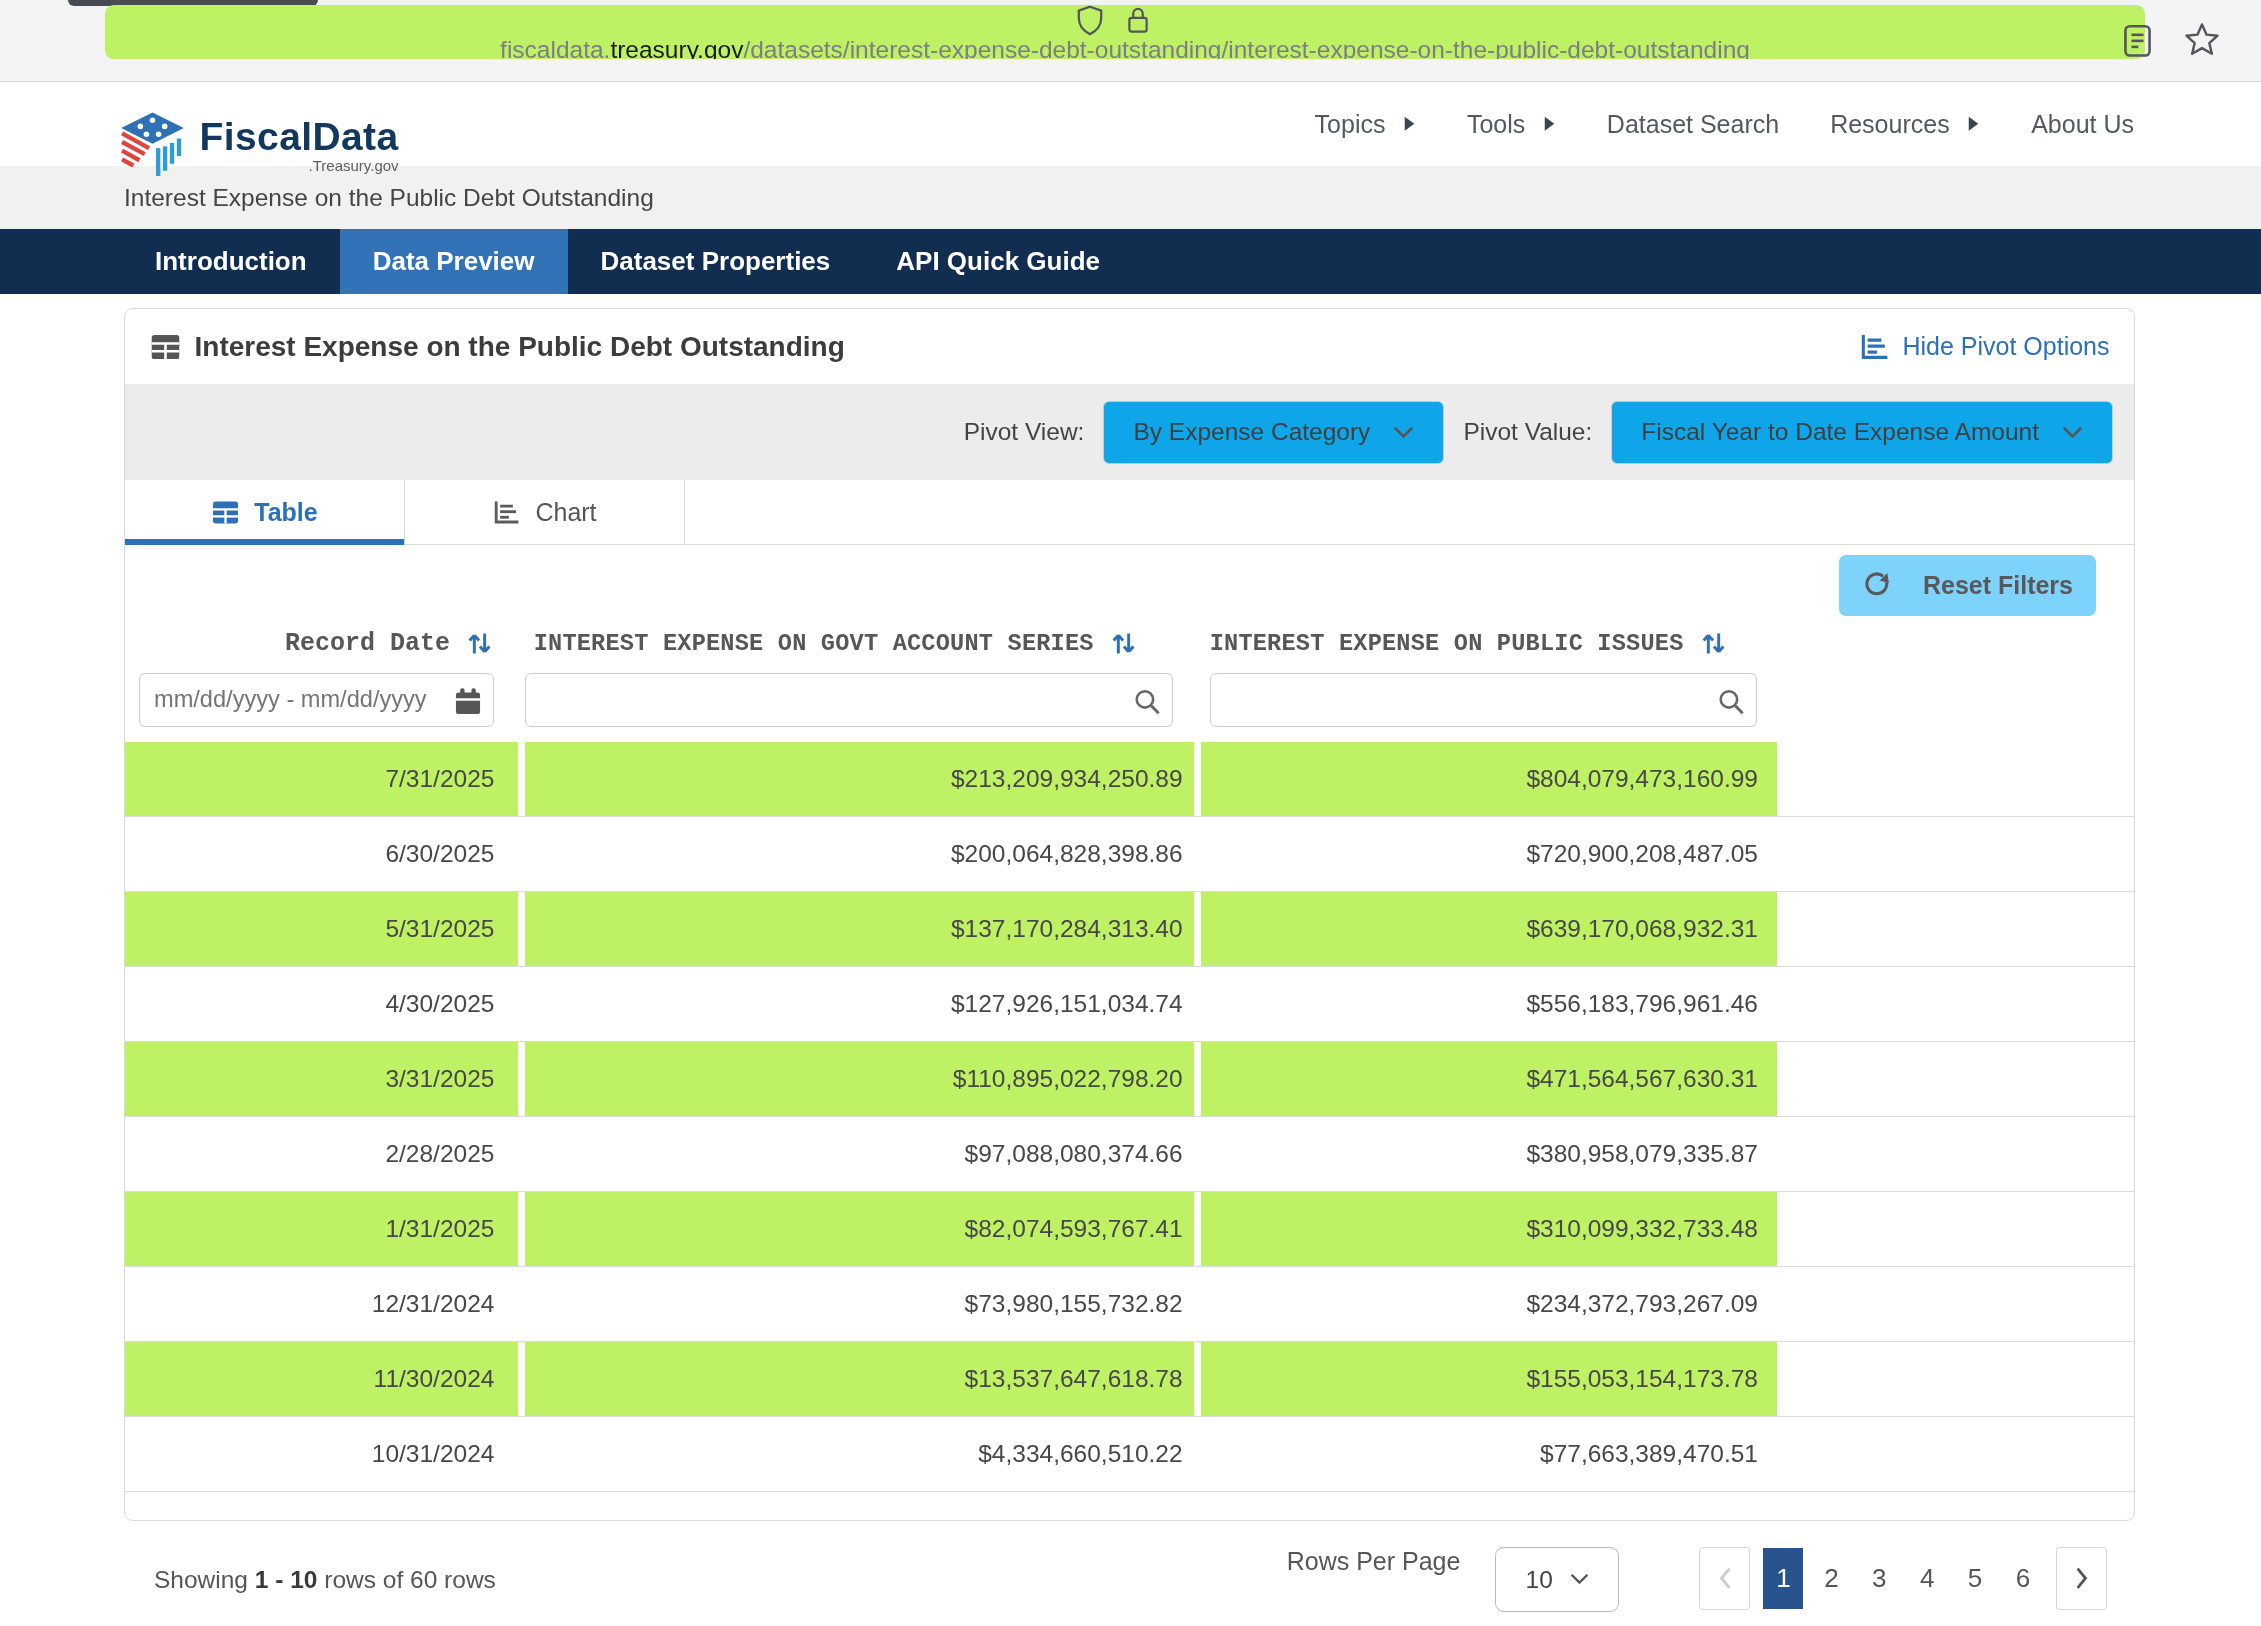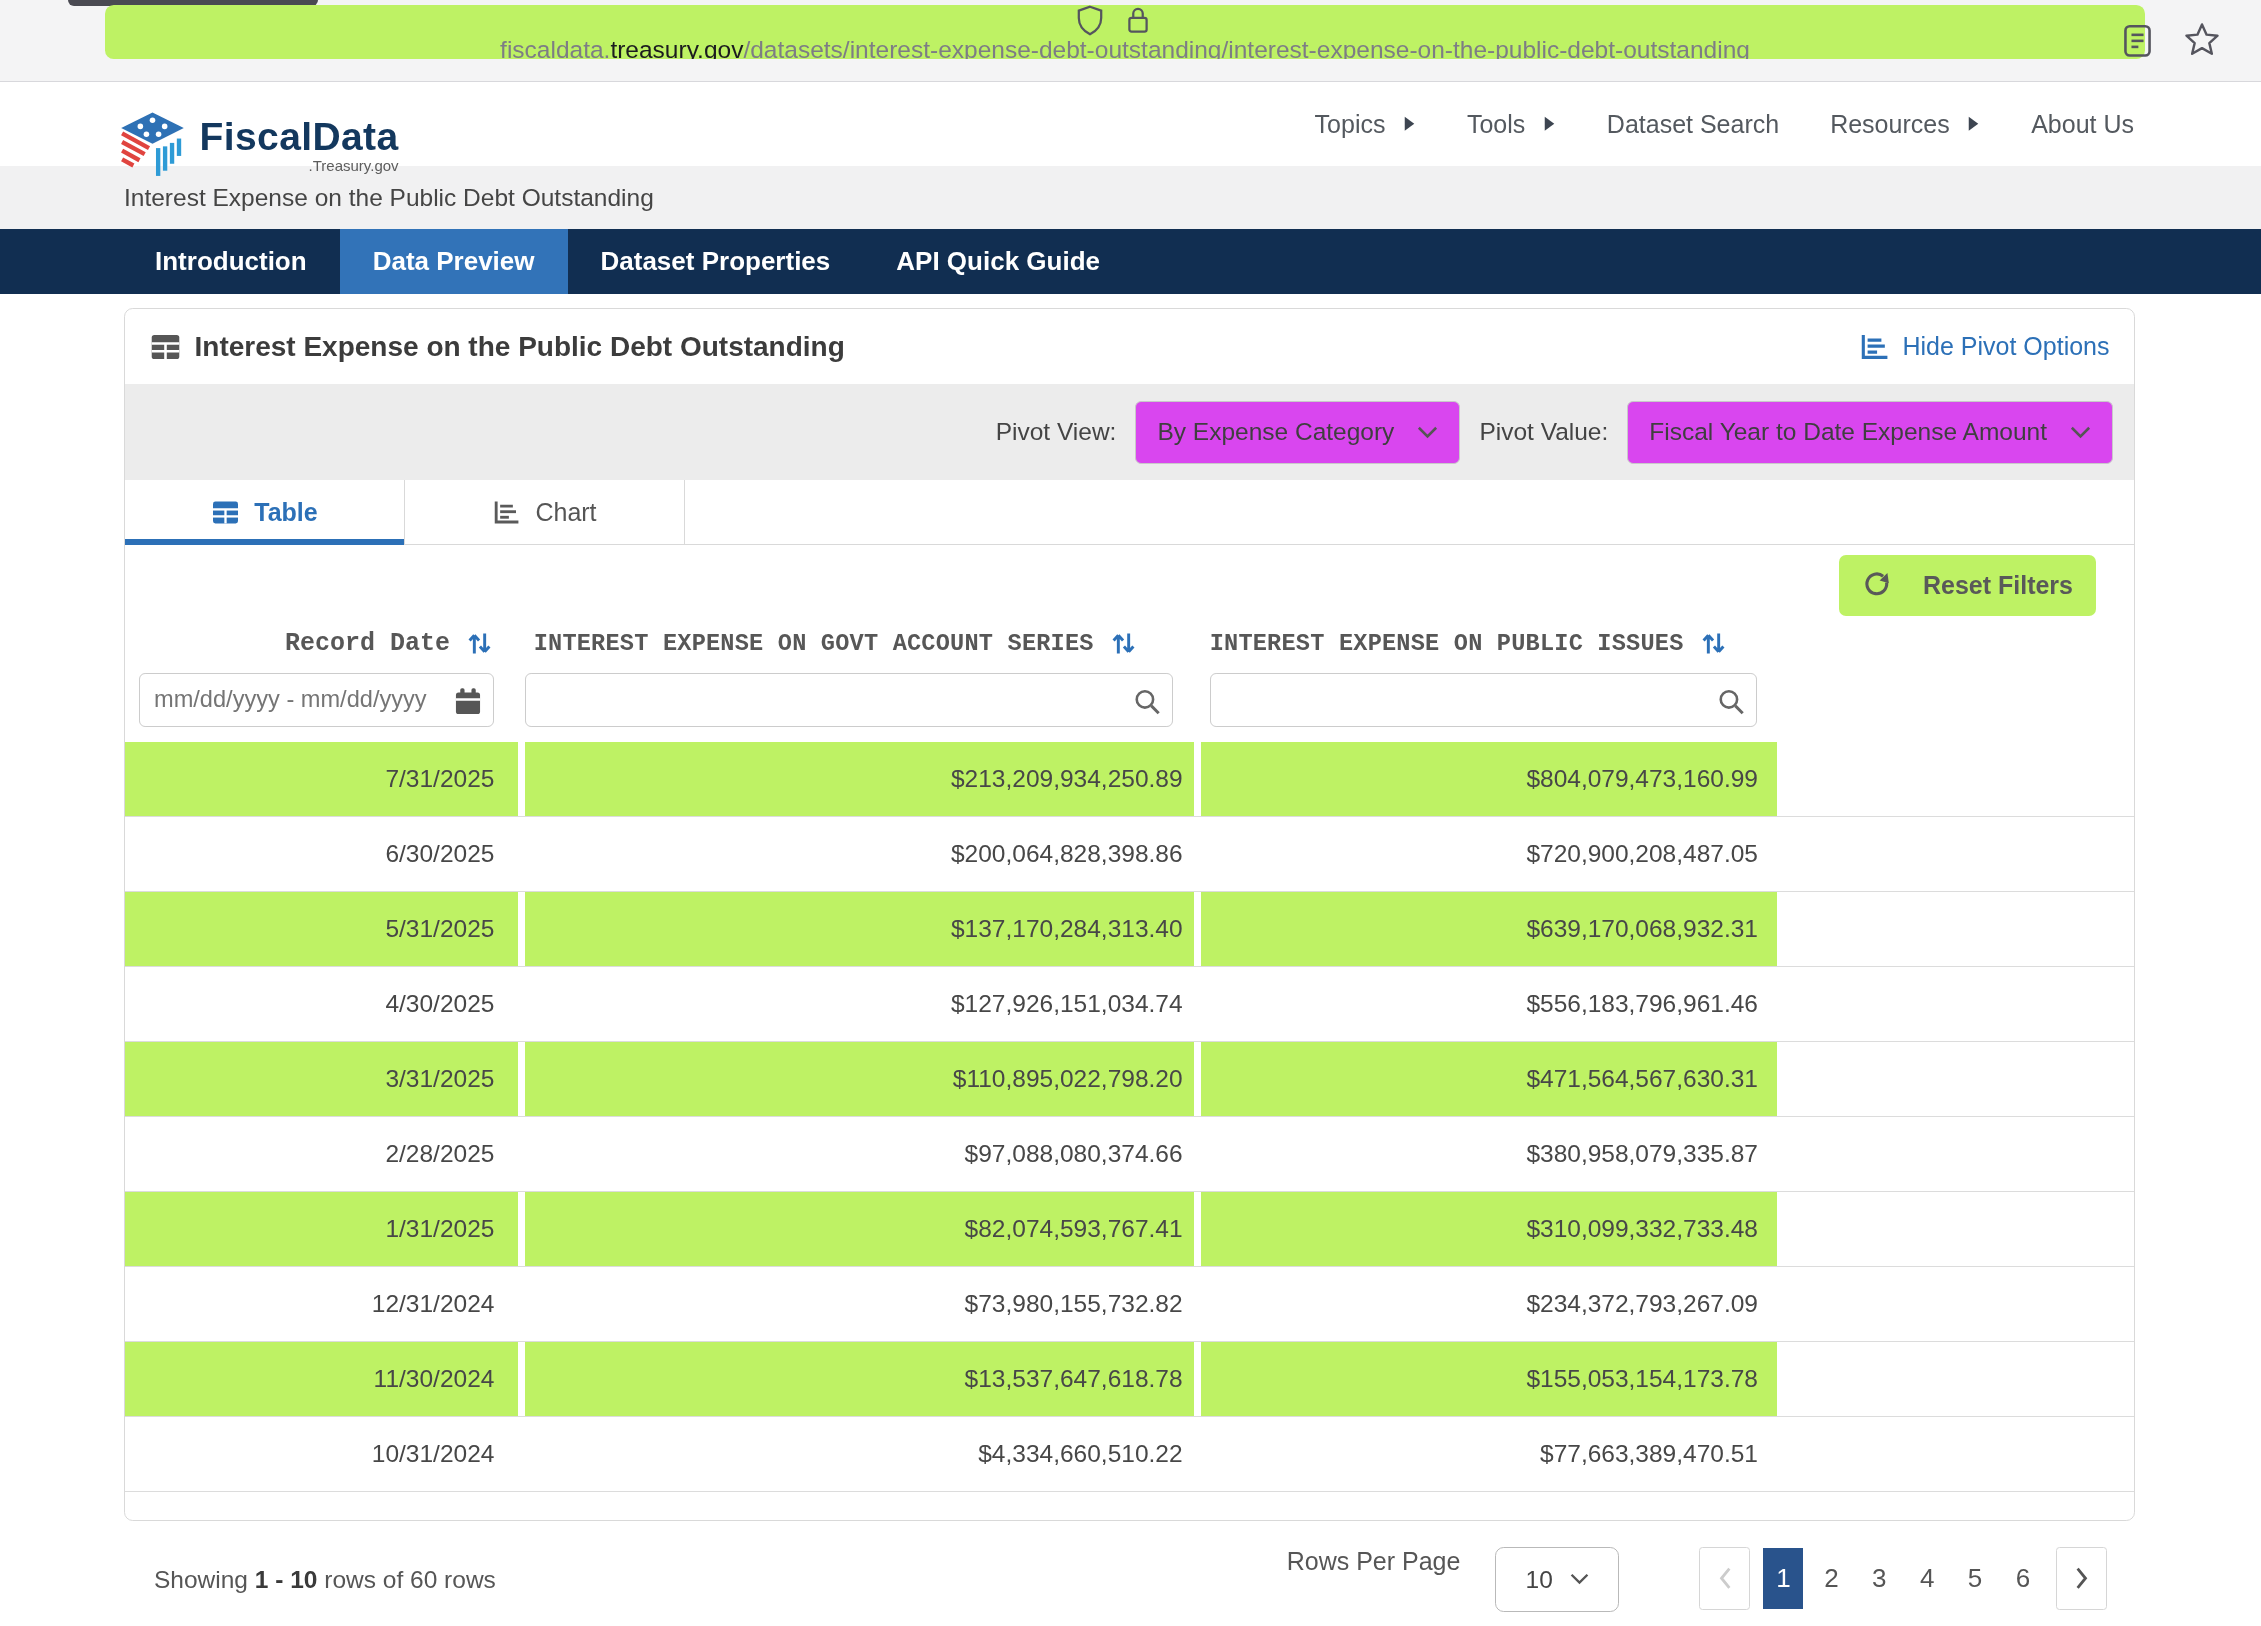--- a/index.html
+++ b/index.html
@@ -34,31 +34,31 @@
   .dtab.active { background:#3273b8; }
 
   
   .card { margin:14px 0 0 124px; width:2011px; background:#ffffff; border:0.9px solid #d9d9d9; border-radius:8.7px; overflow:hidden; padding-bottom:28px; }
   .card-head { height:75px; display:flex; align-items:center; padding:0 24.5px; }
   .card-title { font-size:28px; font-weight:bold; color:#3c3c3c; margin-left:14px; flex:1; }
   .hide-pivot { display:flex; align-items:center; gap:12.2px; color:#2c70b7; font-size:25px; cursor:pointer; }
 
   .pivot-strip { height:96px; background:#ececec; display:flex; align-items:center; justify-content:flex-end; gap:19px; padding-right:21px; }
   .pivot-label { font-size:24.5px; color:#444444; }
-  .pselect { background:#d946ef; border:0.9px solid #c9c9c9; border-radius:6.1px; height:63px; display:inline-flex; align-items:center; gap:23px; padding:0 21px; font-size:24.5px; color:#3f3f3f; cursor:pointer; }
+  .pselect { background:#0ea5e9; border:0.9px solid #c9c9c9; border-radius:6.1px; height:63px; display:inline-flex; align-items:center; gap:23px; padding:0 29px; font-size:24.5px; color:#3f3f3f; cursor:pointer; }
 
   .viewtabs { display:flex; height:65px; }
   .vtab { width:280px; display:flex; align-items:center; justify-content:center; gap:14px; font-size:25px; position:relative; border-right:0.9px solid #d9d9d9; border-bottom:0.9px solid #d9d9d9; cursor:pointer; }
   .vtab.active { color:#2c70b7; font-weight:bold; border-bottom:none; }
   .vtab.active::after { content:""; position:absolute; left:0; right:0; bottom:0; height:6.1px; background:#2c70b7; }
   .vtab.inactive { color:#555555; }
   .viewtabs .fill { flex:1; border-bottom:0.9px solid #d9d9d9; }
 
   .resetrow { height:80px; display:flex; justify-content:flex-end; align-items:center; padding-right:38px; }
-  .resetbtn { background:#bef264; border-radius:7px; height:61px; display:flex; align-items:center; gap:30px; padding:0 23px; font-size:25px; font-weight:bold; color:#595959; cursor:pointer; }
+  .resetbtn { background:#7dd3fc; border-radius:7px; height:61px; display:flex; align-items:center; gap:30px; padding:0 23px; font-size:25px; font-weight:bold; color:#595959; cursor:pointer; }
 
   
   .grid { display:grid; grid-template-columns:393px 669px 576px; column-gap:7px; }
   .hrow { margin-top:3.5px; }
   .hcell { display:flex; align-items:center; font-size:23.6px; font-weight:bold; color:#575757;font-family:Liberation Mono, monospace; }
   .h1 { justify-content:flex-end; padding-right:23px; gap:14px; font-size:25px; }
   .h2,.h3 { padding-left:8.7px; gap:14px; letter-spacing:0.2px; }
 
   .frow { margin-top:14px; height:56px; align-items:center; }
   .fcell1 { padding:0 24.5px 0 14px; }

